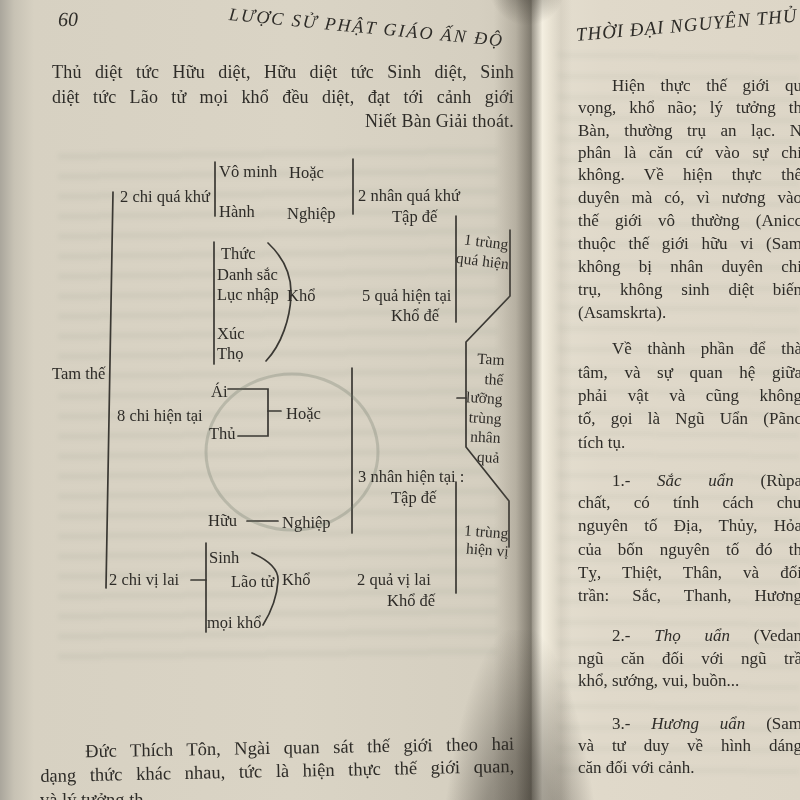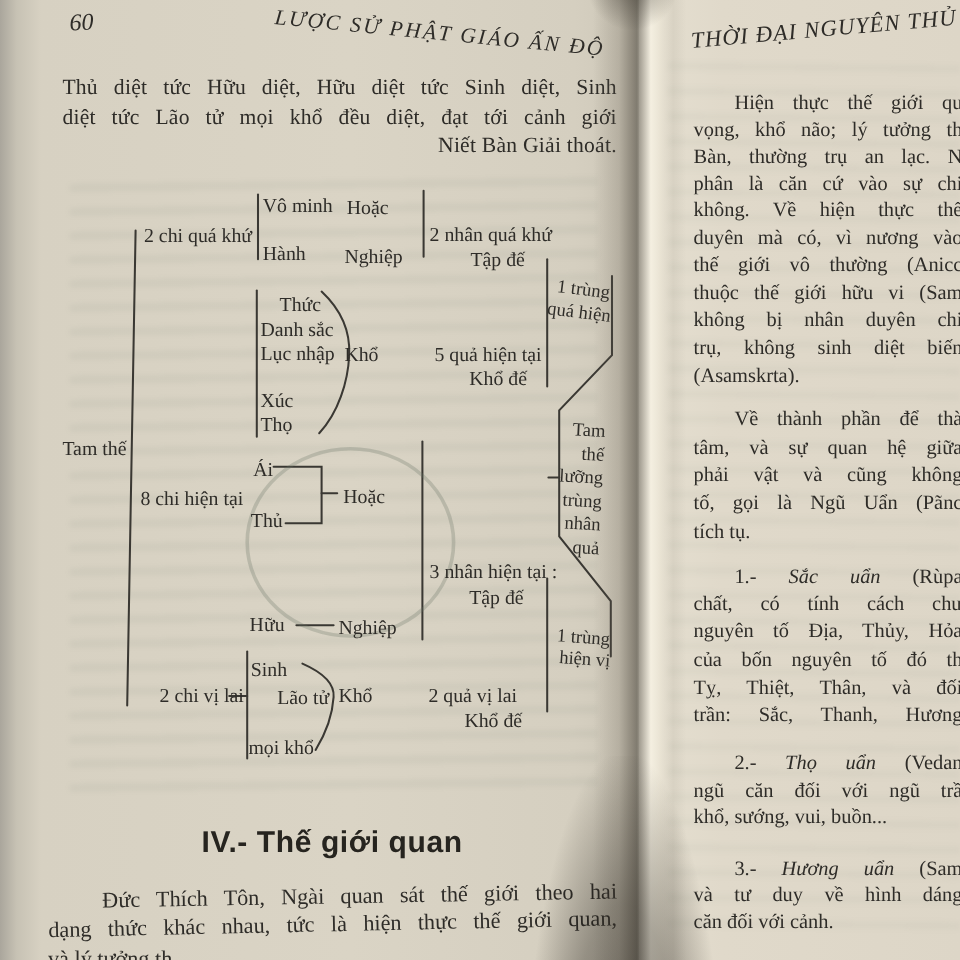--- a/index.html
+++ b/index.html
@@ -87,21 +87,21 @@
   <div class="dl" style="left:52px;top:364px;">Tam thế</div>
   <div class="dl" style="left:120px;top:187px;">2 chi quá khứ</div>
   <div class="dl" style="left:219px;top:162px;">Vô minh</div>
   <div class="dl" style="left:289px;top:163px;">Hoặc</div>
   <div class="dl" style="left:219px;top:202px;">Hành</div>
   <div class="dl" style="left:287px;top:204px;">Nghiệp</div>
   <div class="dl" style="left:358px;top:186px;">2 nhân quá khứ</div>
   <div class="dl" style="left:392px;top:207px;">Tập đế</div>
   <div class="dl tilt7" style="left:464px;top:233px;font-size:15.5px;">1 trùng</div>
   <div class="dl tilt7" style="left:456px;top:252px;font-size:15.5px;">quá hiện</div>
-  <div class="dl" style="left:233px;top:244px;text-align:right;">Thức</div>
+  <div class="dl" style="left:221px;top:244px;text-align:right;">Thức</div>
   <div class="dl" style="left:217px;top:265px;">Danh sắc</div>
   <div class="dl" style="left:217px;top:285px;text-align:right;">Lục nhập</div>
   <div class="dl" style="left:217px;top:324px;">Xúc</div>
   <div class="dl" style="left:217px;top:344px;">Thọ</div>
   <div class="dl" style="left:287px;top:286px;">Khổ</div>
   <div class="dl" style="left:362px;top:286px;">5 quả hiện tại</div>
   <div class="dl" style="left:391px;top:306px;">Khổ đế</div>
   <div class="dl" style="left:117px;top:364px;margin-top:42px;">8 chi hiện tại</div>
   <div class="dl" style="left:211px;top:382px;">Ái</div>
   <div class="dl" style="left:209px;top:424px;">Thủ</div>
@@ -113,29 +113,28 @@
     <div>trùng</div>
     <div>nhân</div>
     <div>quả</div>
   </div>
   <div class="dl" style="left:358px;top:467px;">3 nhân hiện tại :</div>
   <div class="dl" style="left:391px;top:488px;">Tập đế</div>
   <div class="dl" style="left:208px;top:511px;">Hữu</div>
   <div class="dl" style="left:282px;top:513px;">Nghiệp</div>
   <div class="dl tilt4" style="left:464px;top:523px;font-size:15.5px;">1 trùng</div>
   <div class="dl tilt4" style="left:466px;top:541px;font-size:15.5px;">hiện vị</div>
-  <div class="dl" style="left:109px;top:570px;margin-left:24px;">2 chi vị lai</div>
+  <div class="dl" style="left:109px;top:570px;">2 chi vị lai</div>
   <div class="dl" style="left:209px;top:548px;">Sinh</div>
   <div class="dl" style="left:207px;top:572px;padding-left:24px;">Lão tử</div>
   <div class="dl" style="left:207px;top:613px;">mọi khổ</div>
   <div class="dl" style="left:282px;top:570px;">Khổ</div>
   <div class="dl" style="left:357px;top:570px;">2 quả vị lai</div>
   <div class="dl" style="left:387px;top:591px;">Khổ đế</div>
 
-  <div class="abs heading" style="left:168px;top:688px;">IV.- Thế giới quan</div>
   <div class="bline jl ind45" style="top:740px;transform:rotate(-1deg);transform-origin:left top;">Đức Thích Tôn, Ngài quan sát thế giới theo hai</div>
   <div class="bline jl" style="top:764px;transform:rotate(-1.2deg);transform-origin:left top;">dạng thức khác nhau, tức là hiện thực thế giới quan,</div>
   <div class="bline" style="top:788px;">và lý tưởng th</div>
 
   <div class="abs hdr-r" style="left:575px;top:24px;">THỜI ĐẠI NGUYÊN THỦ</div>
 
   <div class="rline jl ind" style="top:75px;">Hiện thực thế giới qu</div>
   <div class="rline jl" style="top:97px;">vọng, khổ não; lý tưởng th</div>
   <div class="rline jl" style="top:120px;">Bàn, thường trụ an lạc. N</div>
   <div class="rline jl" style="top:142px;">phân là căn cứ vào sự chi</div>

